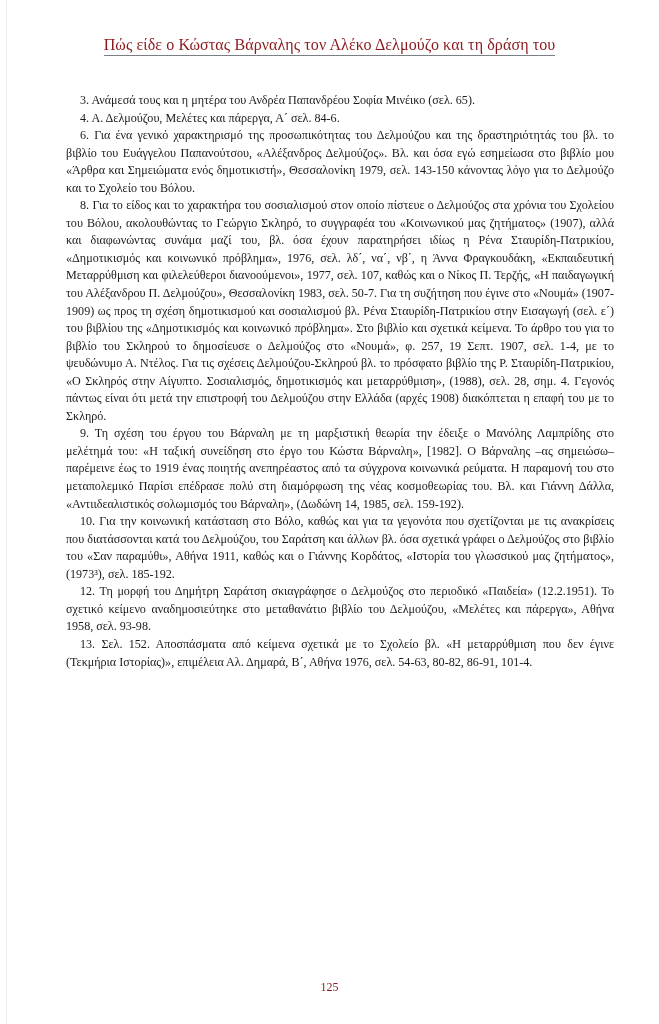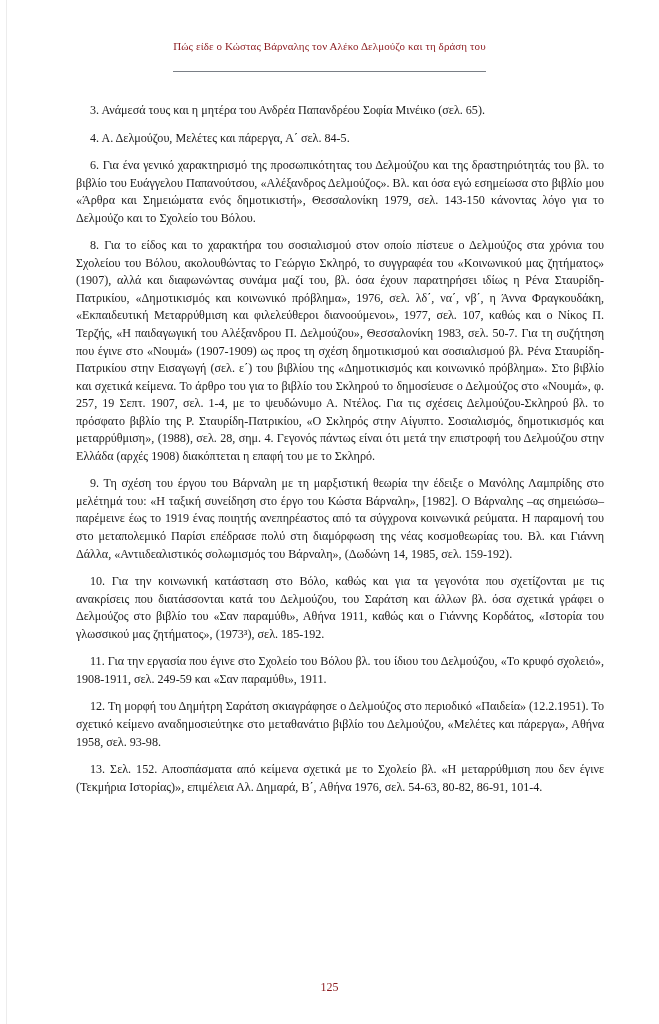--- a/index.html
+++ b/index.html
@@ -10,47 +10,46 @@
   }
   .page-edge {
     position: absolute; left: 6px; top: 0; width: 1px; height: 1024px;
     background: #ececec;
   }
   .running-head {
     position: absolute; top: 36px; left: 0; width: 659px; text-align: center;
   }
   .running-head span {
     display: inline-block;
-    font-size: 11px; color: #8b1a1e; letter-spacing: 0.1px;
-    border-bottom: 1px solid #7a7f86; padding-bottom: 16px; line-height: 17px;
+    font-size: 16px; color: #8b1a1e; letter-spacing: 0.1px;
+    border-bottom: 1px solid #7a7f86; padding-bottom: 2px; line-height: 17px;
   }
   .notes {
     position: absolute; top: 92px; left: 66px; width: 548px;
     font-size: 12.1px; line-height: 17.55px; text-align: justify;
   }
-  .note { margin: 10px; text-indent: 14px; hyphens: manual; }
+  .note { margin: 0; text-indent: 14px; hyphens: manual; }
   .page-number {
     position: absolute; top: 980px; left: 0; width: 659px; text-align: center;
     font-size: 12px; color: #8b1a1e;
   }
 </style>
 </head>
 <body>
 
 <div class="page-edge"></div>
 
 <header class="running-head">
   <span>Πώς είδε ο Κώστας Βάρναλης τον Αλέκο Δελμούζο και τη δράση του</span>
 </header>
 
 <section class="notes">
   <p class="note">3. Ανάμεσά τους και η μητέρα του Ανδρέα Παπανδρέου Σοφία Μινέικο (σελ. 65).</p>
-  <p class="note">4. Α. Δελμούζου, Μελέτες και πάρεργα, Α΄ σελ. 84-5.</p>
+  <p class="note">4. Α. Δελμούζου, Μελέτες και πάρεργα, Α΄ σελ. 84-6.</p>
   <p class="note">6. Για ένα γενικό χαρακτηρισμό της προσωπικότητας του Δελμούζου και της δραστηριότητάς του βλ. το βιβλίο του Ευάγγελου Παπανούτσου, «Αλέξανδρος Δελμούζος». Βλ. και όσα εγώ εσημείωσα στο βιβλίο μου «Άρθρα και Σημειώματα ενός δημοτικιστή», Θεσσαλονίκη 1979, σελ. 143-150 κάνοντας λόγο για το Δελμούζο και το Σχολείο του Βόλου.</p>
   <p class="note">8. Για το είδος και το χαρακτήρα του σοσιαλισμού στον οποίο πίστευε ο Δελμούζος στα χρόνια του Σχολείου του Βόλου, ακολουθώντας το Γεώργιο Σκληρό, το συγγραφέα του «Κοινωνικού μας ζητήματος» (1907), αλλά και διαφωνώντας συνάμα μαζί του, βλ. όσα έχουν παρατηρήσει ιδίως η Ρένα Σταυρίδη-Πατρικίου, «Δημοτικισμός και κοινωνικό πρόβλημα», 1976, σελ. λδ΄, να΄, νβ΄, η Άννα Φραγκουδάκη, «Εκπαιδευτική Μεταρρύθμιση και φιλελεύθεροι διανοούμενοι», 1977, σελ. 107, καθώς και ο Νίκος Π. Τερζής, «Η παιδαγωγική του Αλέξανδρου Π. Δελμούζου», Θεσσαλονίκη 1983, σελ. 50-7. Για τη συζήτηση που έγινε στο «Νουμά» (1907-1909) ως προς τη σχέση δημοτικισμού και σοσιαλισμού βλ. Ρένα Σταυρίδη-Πατρικίου στην Εισαγωγή (σελ. ε΄) του βιβλίου της «Δημοτικισμός και κοινωνικό πρόβλημα». Στο βιβλίο και σχετικά κείμενα. Το άρθρο του για το βιβλίο του Σκληρού το δημοσίευσε ο Δελμούζος στο «Νουμά», φ. 257, 19 Σεπτ. 1907, σελ. 1-4, με το ψευδώνυμο Α. Ντέλος. Για τις σχέσεις Δελμούζου-Σκληρού βλ. το πρόσφατο βιβλίο της Ρ. Σταυρίδη-Πατρικίου, «Ο Σκληρός στην Αίγυπτο. Σοσιαλισμός, δημοτικισμός και μεταρρύθμιση», (1988), σελ. 28, σημ. 4. Γεγονός πάντως είναι ότι μετά την επιστροφή του Δελμούζου στην Ελλάδα (αρχές 1908) διακόπτεται η επαφή του με το Σκληρό.</p>
   <p class="note">9. Τη σχέση του έργου του Βάρναλη με τη μαρξιστική θεωρία την έδειξε ο Μανόλης Λαμπρίδης στο μελέτημά του: «Η ταξική συνείδηση στο έργο του Κώστα Βάρναλη», [1982]. Ο Βάρναλης –ας σημειώσω– παρέμεινε έως το 1919 ένας ποιητής ανεπηρέαστος από τα σύγχρονα κοινωνικά ρεύματα. Η παραμονή του στο μεταπολεμικό Παρίσι επέδρασε πολύ στη διαμόρφωση της νέας κοσμοθεωρίας του. Βλ. και Γιάννη Δάλλα, «Αντιιδεαλιστικός σολωμισμός του Βάρναλη», (Δωδώνη 14, 1985, σελ. 159-192).</p>
   <p class="note">10. Για την κοινωνική κατάσταση στο Βόλο, καθώς και για τα γεγονότα που σχετίζονται με τις ανακρίσεις που διατάσσονται κατά του Δελμούζου, του Σαράτση και άλλων βλ. όσα σχετικά γράφει ο Δελμούζος στο βιβλίο του «Σαν παραμύθι», Αθήνα 1911, καθώς και ο Γιάννης Κορδάτος, «Ιστορία του γλωσσικού μας ζητήματος», (1973³), σελ. 185-192.</p>
-  <p class="note">11. Για την εργασία που έγινε στο Σχολείο του Βόλου βλ. του ίδιου του Δελμούζου, «Το κρυφό σχολειό», 1908-1911, σελ. 249-59 και «Σαν παραμύθι», 1911.</p>
   <p class="note">12. Τη μορφή του Δημήτρη Σαράτση σκιαγράφησε ο Δελμούζος στο περιοδικό «Παιδεία» (12.2.1951). Το σχετικό κείμενο αναδημοσιεύτηκε στο μεταθανάτιο βιβλίο του Δελμούζου, «Μελέτες και πάρεργα», Αθήνα 1958, σελ. 93-98.</p>
   <p class="note">13. Σελ. 152. Αποσπάσματα από κείμενα σχετικά με το Σχολείο βλ. «Η μεταρρύθμιση που δεν έγινε (Τεκμήρια Ιστορίας)», επιμέλεια Αλ. Δημαρά, Β΄, Αθήνα 1976, σελ. 54-63, 80-82, 86-91, 101-4.</p>
 </section>
 
 <footer class="page-number">125</footer>
 
 </body></html>

